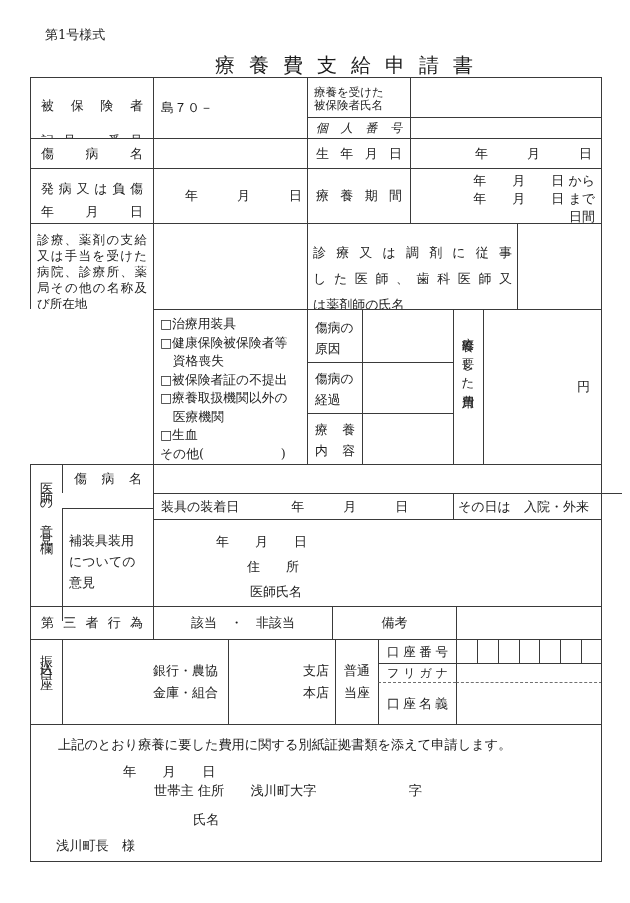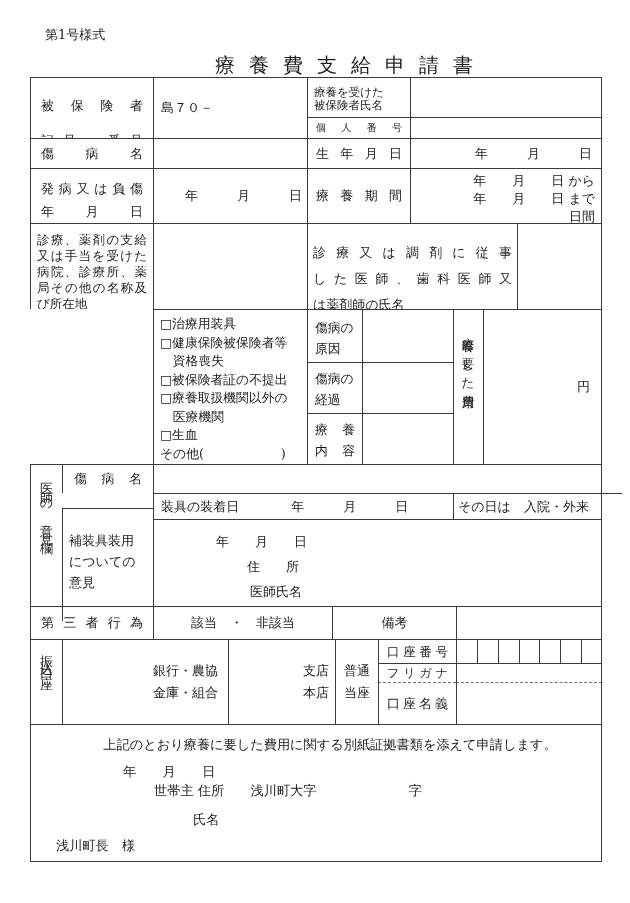--- a/index.html
+++ b/index.html
@@ -33,21 +33,21 @@
 
   <div class="form-number">第1号様式</div>
   <div class="title">療養費支給申請書</div>
 
   <div class="cell jy pre" style="left:30px;top:77px;width:123px;height:61px;padding:10px 10px 0;line-height:35px;">被保険者
 記号・番号</div>
   <div class="cell" style="left:153px;top:77px;width:154px;height:61px;line-height:60px;padding-left:7px;">島７０－</div>
   <div class="cell pre" style="left:307px;top:77px;width:103px;height:40px;font-size:11.5px;line-height:13px;padding:8px 0 0 6px;">療養を受けた
 被保険者氏名</div>
   <div class="cell" style="left:410px;top:77px;width:192px;height:40px;"></div>
-  <div class="cell jy" style="left:307px;top:117px;width:103px;height:21px;line-height:20px;padding:0 8px;font-size:10px;">個人番号</div>
+  <div class="cell jy" style="left:307px;top:117px;width:103px;height:21px;line-height:20px;padding:0 8px;font-size:12px;font-style:italic;">個人番号</div>
   <div class="cell" style="left:410px;top:117px;width:192px;height:21px;"></div>
 
   <div class="cell jy" style="left:30px;top:138px;width:123px;height:30px;line-height:29px;padding:0 10px;">傷病名</div>
   <div class="cell" style="left:153px;top:138px;width:154px;height:30px;"></div>
   <div class="cell jy" style="left:307px;top:138px;width:103px;height:30px;line-height:29px;padding:0 8px;">生年月日</div>
   <div class="cell right" style="left:410px;top:138px;width:192px;height:30px;line-height:29px;padding-right:10px;">年　　　月　　　日</div>
 
   <div class="cell jy pre" style="left:30px;top:168px;width:123px;height:55px;padding:8px 10px 0;line-height:23px;">発病又は負傷
 年　月　日</div>
   <div class="cell right" style="left:153px;top:168px;width:154px;height:55px;line-height:54px;padding-right:5px;">年　　　月　　　日</div>
@@ -126,21 +126,21 @@
     <div class="acct-box"></div>
     <div class="acct-box"></div>
     <div class="acct-box"></div>
   </div>
   <div class="cell jy" style="left:378px;top:663px;width:78px;height:19px;line-height:18px;padding:0 8px;font-size:12px;">フリガナ</div>
   <div class="cell" style="left:456px;top:663px;width:146px;height:19px;"></div>
   <div class="cell jy dashed" style="left:378px;top:682px;width:78px;height:42px;line-height:41px;padding:0 8px;">口座名義</div>
   <div class="cell dashed" style="left:456px;top:682px;width:146px;height:42px;"></div>
 
   <div class="cell" style="left:30px;top:724px;width:572px;height:138px;padding-top:12px;font-size:13.2px;">
-    <div class="fline" style="padding-left:27px;text-align:center;">上記のとおり療養に要した費用に関する別紙証拠書類を添えて申請します。</div>
+    <div class="fline" style="padding-left:27px;">上記のとおり療養に要した費用に関する別紙証拠書類を添えて申請します。</div>
     <div class="fline" style="padding-left:92px;margin-top:11px;">年　　月　　日</div>
     <div class="fline" style="padding-left:123px;margin-top:3px;">世帯主 住所　　浅川町大字　　　　　　　字</div>
     <div class="fline" style="padding-left:162px;margin-top:13px;">氏名</div>
     <div class="fline" style="padding-left:25px;margin-top:10px;">浅川町長　様</div>
   </div>
 
   <div class="frame"></div>
 
 </div>
 

